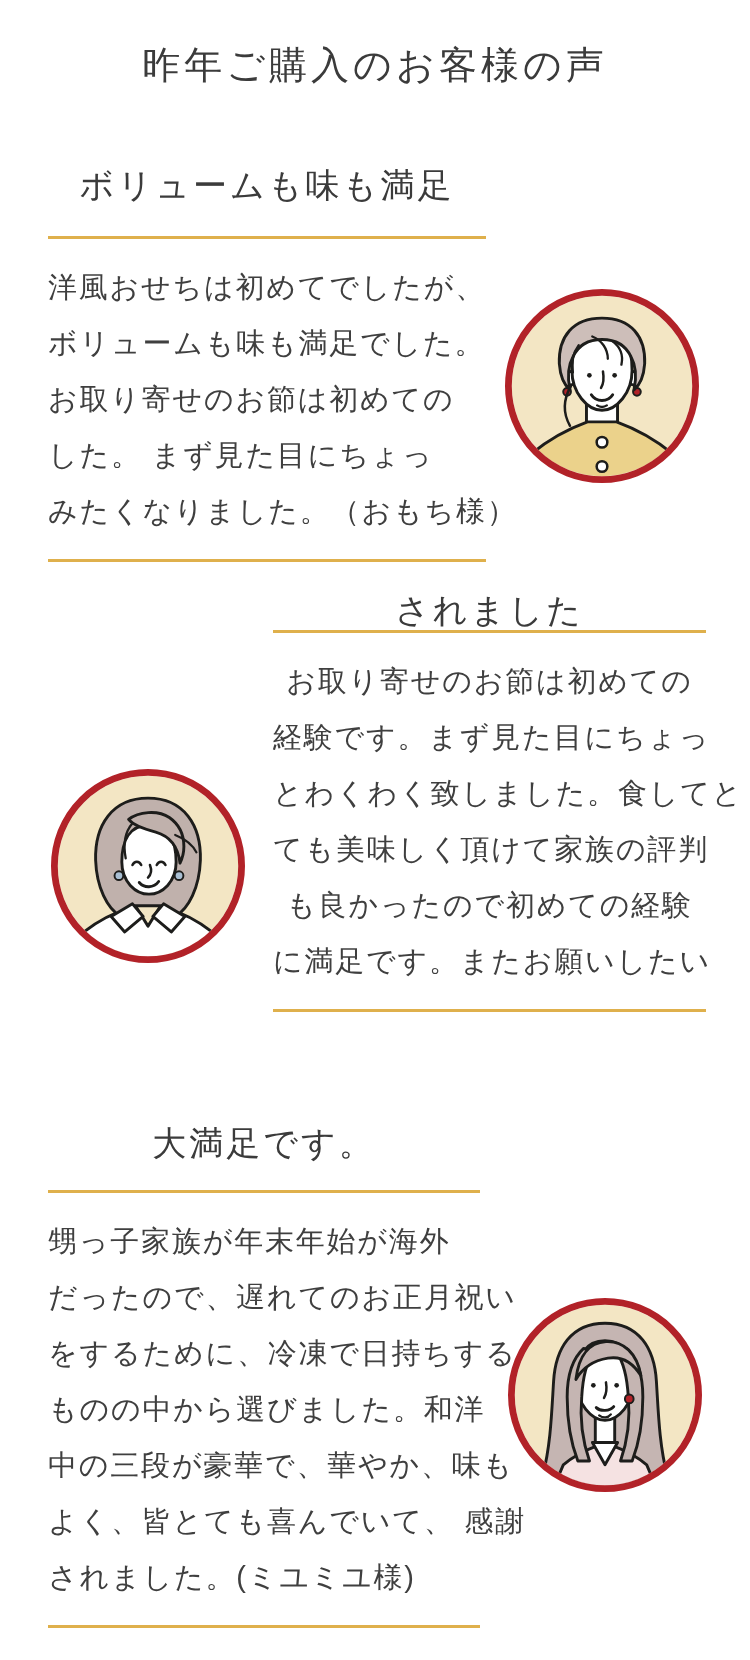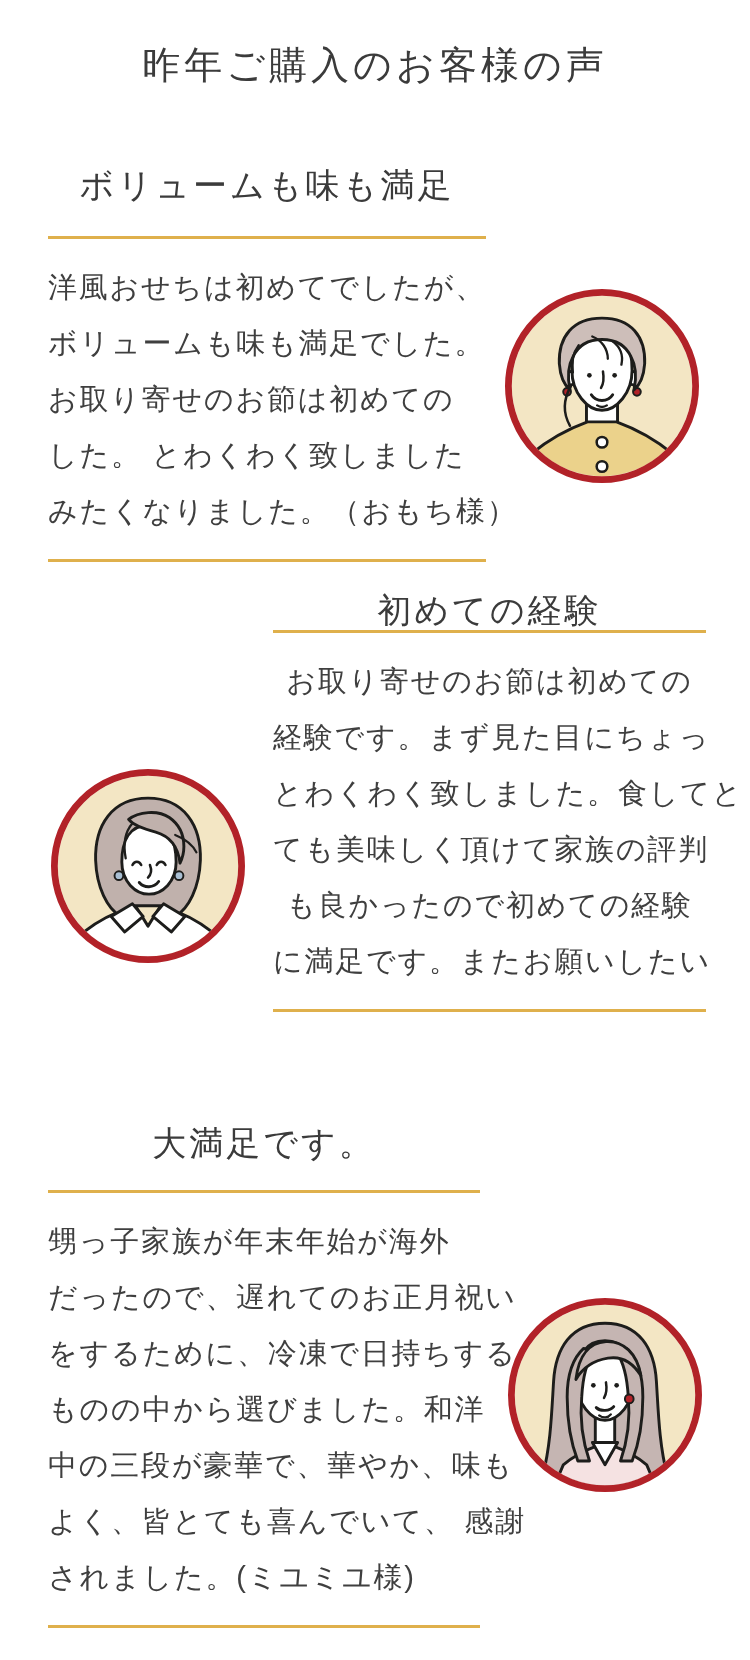--- a/index.html
+++ b/index.html
@@ -61,21 +61,21 @@
 
 <div class="page">
 
   <h1 class="page-title">昨年ご購入のお客様の声</h1>
 
   <h2 class="t-heading t1-heading">ボリュームも味も満足</h2>
   <div class="quote t1-quote">
     <p>洋風おせちは初めてでしたが、</p>
     <p>ボリュームも味も満足でした。</p>
     <p>お取り寄せのお節は初めての</p>
-    <p>した。 とわくわく致しました</p>
+    <p>した。 まず見た目にちょっ</p>
     <p>みたくなりました。（おもち様）</p>
   </div>
   <div class="avatar t1-avatar">
     <svg viewBox="0 0 200 200" width="194" height="194">
       <defs>
           <clipPath id="clip1">
             <circle cx="100" cy="100" r="93"></circle>
           </clipPath>
         </defs>
       <circle cx="100" cy="100" r="93" fill="#F3E6C4"></circle>
@@ -98,21 +98,21 @@
         <circle cx="87" cy="89" r="2.4" fill="#1D1D1B" stroke="none"></circle>
         <circle cx="113" cy="89" r="2.4" fill="#1D1D1B" stroke="none"></circle>
         <path d="M101,85 C102,91 102,97 99,102" stroke-width="2.6"></path>
         <path d="M89,109 C94,117 106,117 111,109" stroke-width="3"></path>
         <path d="M95,120 C98,122 102,122 105,120" stroke-width="2.4"></path>
       </g>
       <circle cx="100" cy="100" r="96.5" fill="none" stroke="#B22228" stroke-width="7"></circle>
     </svg>
   </div>
 
-  <h2 class="t-heading t2-heading">初めての経験</h2>
+  <h2 class="t-heading t2-heading">されました</h2>
   <div class="quote t2-quote">
     <p>お取り寄せのお節は初めての</p>
     <p>経験です。まず見た目にちょっ</p>
     <p>とわくわく致しました。食してと</p>
     <p>ても美味しく頂けて家族の評判</p>
     <p>も良かったので初めての経験</p>
     <p>に満足です。またお願いしたい</p>
   </div>
   <div class="avatar t2-avatar">
     <svg viewBox="0 0 200 200" width="194" height="194">

